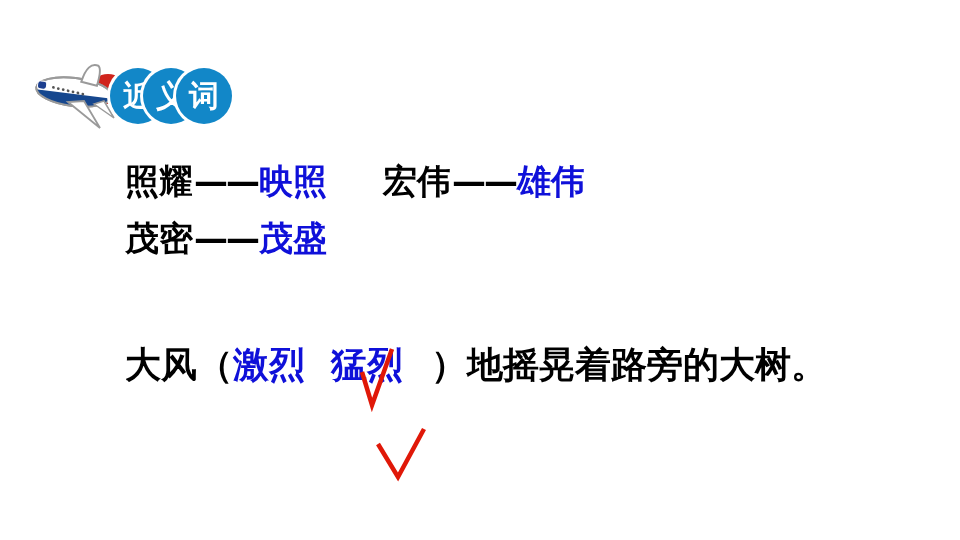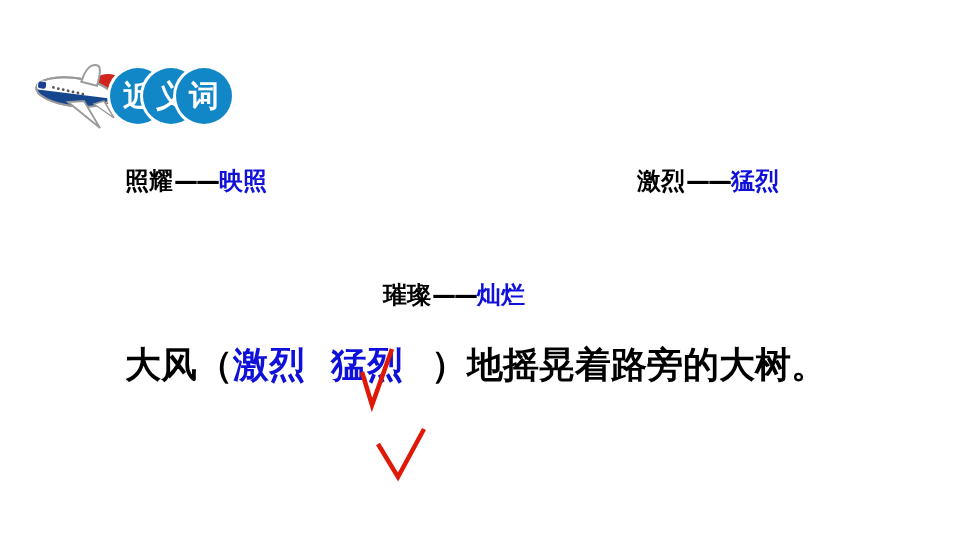--- a/index.html
+++ b/index.html
@@ -11,21 +11,21 @@
   .plane-svg{position:absolute;left:26px;top:56px;width:104px;height:88px;}
   .circles{position:absolute;left:110px;top:68px;display:flex;}
   .circle{width:56px;height:56px;border-radius:50%;background:#1287c8;
           box-shadow:0 0 0 3px #ffffff;display:flex;align-items:center;
           justify-content:center;position:relative;}
   .circle + .circle{margin-left:-23px;}
   .circle span{color:#ffffff;font-weight:bold;font-size:30px;line-height:1;}
 
   
   .pairs{position:absolute;left:125px;top:160px;width:780px;height:170px;}
-  .pair{position:absolute;white-space:nowrap;font-size:24px;font-weight:bold;
+  .pair{position:absolute;white-space:nowrap;font-size:34px;font-weight:bold;
         line-height:42px;}
   .black{color:#000000;}
   .blue{color:#0f10d9;}
   .dash{color:#000000;letter-spacing:-2px;margin:0 1px;}
 
   
   .sentence{position:absolute;white-space:nowrap;font-size:36px;
             font-weight:bold;color:#000000;margin:0;line-height:42px;}
   .s1{left:125px;top:344px;}
   .s2{left:120px;top:403px;}
@@ -76,28 +76,28 @@
     <div class="circle">
       <span>词</span>
     </div>
   </div>
 
   <div class="pairs">
 
     <div class="pair" style="left:0;top:0">
       <span class="black">照耀</span><span class="dash">——</span><span class="blue">映照</span>
     </div>
-    <div class="pair" style="left:512px;top:0">
-      <span class="black">激烈</span><span class="dash">——</span><span class="blue">猛烈</span>
+    <div class="pair" style="left:258px;top:0">
+      <span class="black">宏伟</span><span class="dash">——</span><span class="blue">雄伟</span>
     </div>
 
+    <div class="pair" style="left:0;top:57px">
+      <span class="black">茂密</span><span class="dash">——</span><span class="blue">茂盛</span>
+    </div>
 
-    <div class="pair" style="left:258px;top:114px">
-      <span class="black">璀璨</span><span class="dash">——</span><span class="blue">灿烂</span>
-    </div>
   </div>
 
   <p class="sentence s1">
     <span>大风（</span><span class="blue">激烈</span><span class="sp"></span><span class="blue">猛烈</span><span class="sp2"></span><span>）地摇晃着路旁的大树。</span>
   </p>
 
 
   <svg class="checks" viewBox="0 0 960 540">
     <polyline points="362,372 372,405 392,349" fill="none" stroke="#e01808" stroke-width="4.5"></polyline>
     <polyline points="378,444 398,477 424,429" fill="none" stroke="#e01808" stroke-width="4.5"></polyline>

